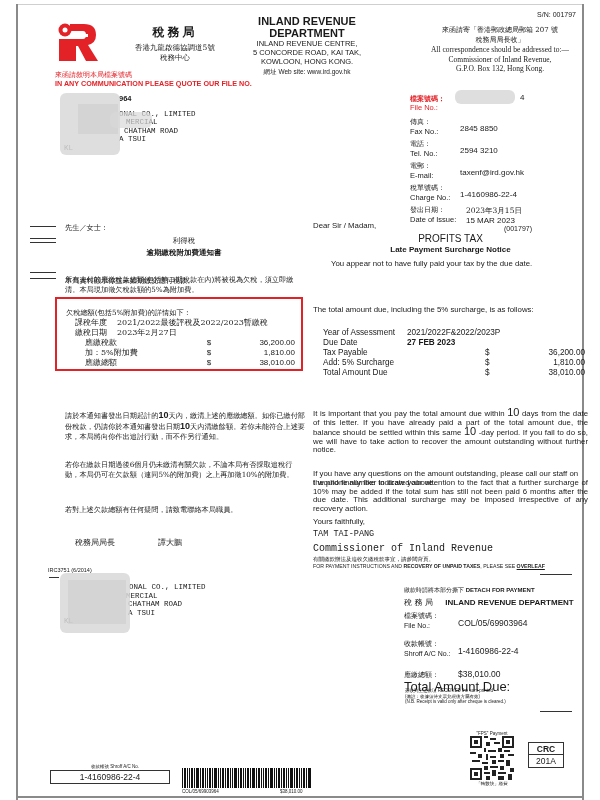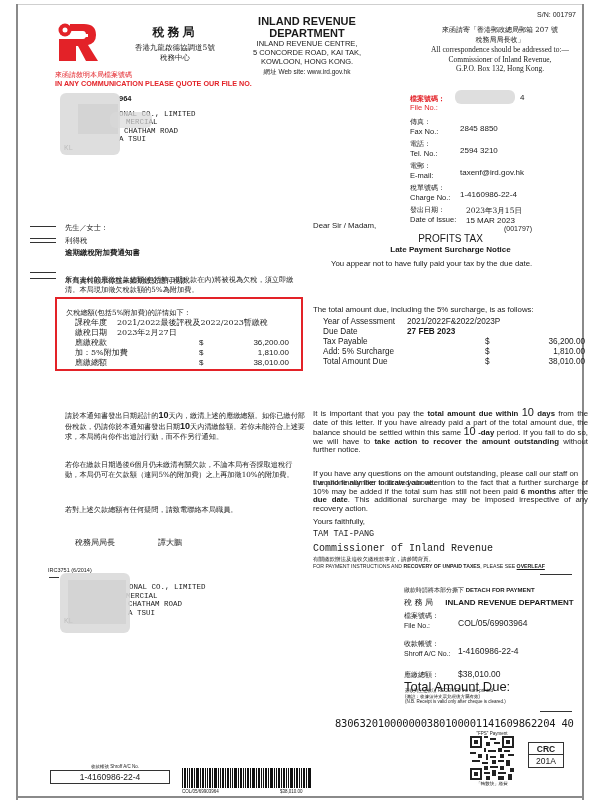--- a/index.html
+++ b/index.html
@@ -37,32 +37,32 @@
   .info-row .lbl { width: 50px; line-height: 9px; }
   .info-row .lbl .cn { font-family: "DejaVu Serif", serif; font-size: 7px; display: block; }
   .info-row .val { font-size: 8px; }
   .red { color: #e32228; }
 
   
   .dash { position: absolute; left: 30px; width: 26px; height: 1.4px; background: #333; }
 
   
   .cn-body { font-family: "DejaVu Serif", serif; font-size: 7.2px; line-height: 10px; }
-  .cn-title { font-family: "DejaVu Serif", serif; }
+  .cn-title { text-align: center; font-family: "DejaVu Serif", serif; }
 
   
   .redbox { left: 55px; top: 297px; width: 248px; height: 74px; border: 2px solid #e32228; }
   .tbl { font-size: 8px; }
   .tbl .row { display: flex; height: 10px; line-height: 10px; }
-  .tbl .lbl { width: 90px; }
+  .tbl .lbl { width: 90px; margin-left: 10px; }
   .tbl .dol { width: 20px; }
   .tbl .amt { width: 70px; text-align: right; }
 
   .en-body { font-size: 7.8px; line-height: 8.6px; }
-  .en-body b { font-weight: bold; }
+  .en-body b { font-weight: normal; }
   .big10 { font-size: 11px; }
 
   .mono-sig { font-family: "Liberation Mono", monospace; }
 
   .barcode-num { font-family: "DejaVu Sans Mono", monospace; }
   .qr { left: 470px; top: 736px; width: 44px; height: 44px; }
   .crc { left: 528px; top: 742px; width: 36px; border: 1px solid #333; text-align: center; }
   .crc div { font-size: 8.5px; height: 12px; line-height: 12px; }
   .crc .top { font-weight: bold; border-bottom: 1px solid #333; }
   .shroff-box { left: 50px; top: 770px; width: 120px; height: 14px; border: 1px solid #333; text-align: center; font-size: 8.5px; line-height: 13px; }
@@ -235,21 +235,21 @@
   </div>
   <div class="blur" style="left:60px;top:573px;width:70px;height:60px"></div>
   <div class="blur-sq" style="left:68px;top:580px;width:58px;height:44px;opacity:.5"></div>
 
   <div class="abs en-body" style="left:313px;top:222px">Dear Sir / Madam,</div>
   <div class="abs" style="left:313px;top:233px;width:275px;text-align:center;font-size:10px">PROFITS TAX</div>
   <div class="abs" style="left:313px;top:245px;width:275px;text-align:center;font-size:8px;font-weight:bold">Late Payment Surcharge Notice</div>
   <div class="abs en-body" style="left:331px;top:260px;width:275px">You appear not to have fully paid your tax by the due date.</div>
   <div class="abs en-body" style="left:313px;top:306px;width:275px">The total amount due, including the 5% surcharge, is as follows:</div>
 
-  <div class="abs tbl" style="left:323px;top:317px;width:262px;font-size:8.2px">
+  <div class="abs tbl" style="left:323px;top:328px;width:262px;font-size:8.2px">
     <div class="row">
       <span style="width:84px">Year of Assessment</span>
       <span>2021/2022F&amp;2022/2023P</span>
     </div>
     <div class="row">
       <span style="width:84px">Due Date</span>
       <span style="font-weight:bold">27 FEB 2023</span>
     </div>
     <div class="row">
       <span style="width:162px">Tax Payable</span>
@@ -309,21 +309,20 @@
   <div class="abs" style="left:404px;top:670px;font-size:7px;font-family:'DejaVu Serif',serif">應繳總額：</div>
   <div class="abs" style="left:458px;top:669px;font-size:8.5px">$38,010.00</div>
   <div class="abs" style="left:404px;top:679px;font-size:13px">Total Amount Due:</div>
   <div class="abs" style="left:405px;top:688px;font-size:4.5px;line-height:5.5px">
     <div>茲收到上述款項 RECEIVED the sum printed</div>
     <div>(備註：收據須待支票兌現後方屬有效)</div>
     <div>(N.B. Receipt is valid only after cheque is cleared.)</div>
   </div>
   <div class="abs" style="left:540px;top:711px;width:32px;height:1px;background:#333"></div>
 
-  <div class="abs barcode-num" style="left:335px;top:717px;font-size:10.5px;letter-spacing:-0.2px">830632010000000380100001141609862204 40</div>
 
   <div class="abs" style="left:470px;top:731px;font-size:4.5px;width:44px;text-align:center">"FPS" Payment</div>
   <svg class="abs qr" viewBox="0 0 22 22" shape-rendering="crispEdges">
     <rect width="22" height="22" fill="#fff"></rect>
     <rect x="0" y="0" width="6" height="6" fill="#222"></rect>
       <rect x="1" y="1" width="4" height="4" fill="#fff"></rect>
       <rect x="2" y="2" width="2" height="2" fill="#222"></rect>
     <rect x="16" y="0" width="6" height="6" fill="#222"></rect>
       <rect x="17" y="1" width="4" height="4" fill="#fff"></rect>
       <rect x="18" y="2" width="2" height="2" fill="#222"></rect>

